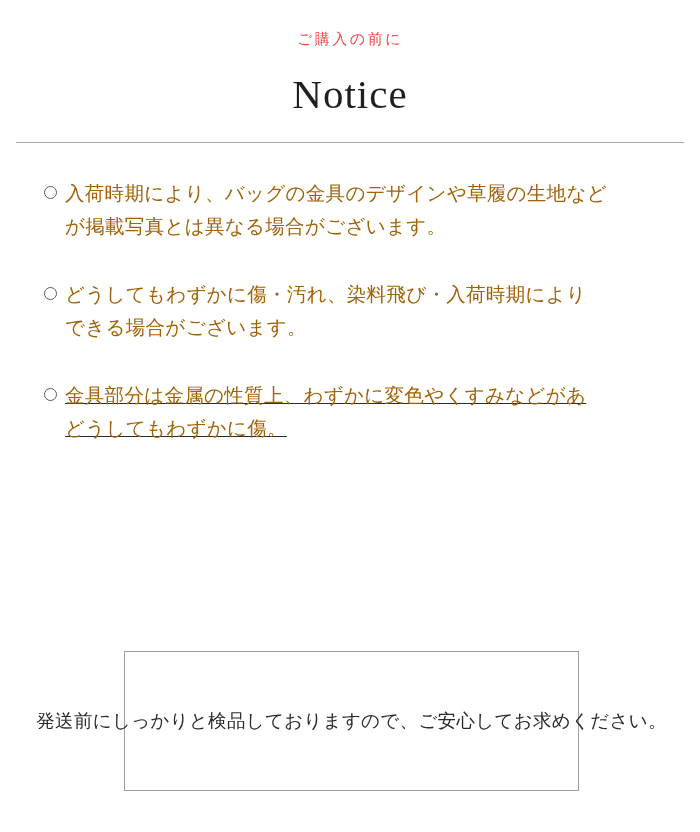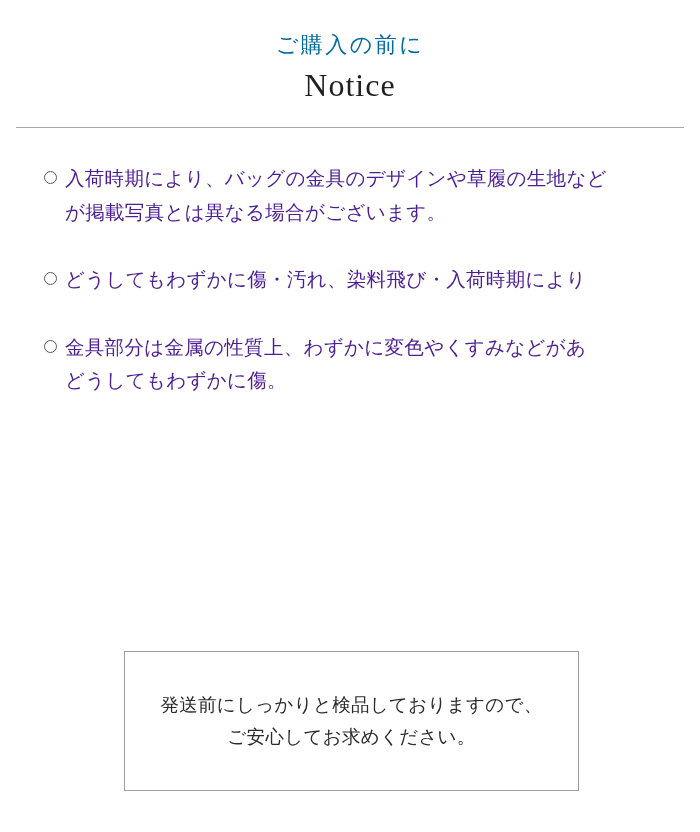--- a/index.html
+++ b/index.html
@@ -21,85 +21,86 @@
     box-sizing: border-box;
   }
 
   
   .header {
     padding-top: 28px;
     text-align: center;
   }
   .header .subtitle {
     font-family: "Liberation Serif", serif;
-    font-size: 22px;
+    font-size: 15px;
     letter-spacing: 2.5px;
-    color: #0369a1;
+    color: #ef4444;
     line-height: 1.5;
   }
   .header .title {
     font-family: "Liberation Serif", serif;
-    font-size: 32px;
+    font-size: 41px;
     font-weight: 400;
     letter-spacing: 1px;
     color: #1f1f1f;
     line-height: 1.25;
-    margin-top: 4px;
+    margin-top: 18px;
   }
   .rule {
     margin: 22px auto 0 auto;
     width: 668px;
     height: 1px;
     background: #a8a8a8;
   }
 
   
   .content {
     padding: 34px 44px 0 44px;
   }
   .note-item {
     display: flex;
     align-items: flex-start;
     margin-bottom: 34px;
   }
   .note-item:last-child {
     margin-bottom: 8px;
+    text-decoration: underline;
   }
   .bullet {
     flex: 0 0 auto;
     width: 13px;
     height: 13px;
     border: 1px solid #5b5b5b;
     border-radius: 50%;
     margin-top: 9px;
     margin-right: 8px;
     box-sizing: border-box;
   }
   .note-lines {
     flex: 1 1 auto;
   }
   .note-lines .line {
     font-size: 19.5px;
     line-height: 1.72;
     letter-spacing: 0.3px;
-    color: #4c1d95;
+    color: #a16207;
     white-space: nowrap;
   }
 
   
   .framed {
     position: absolute;
     left: 124px;
     top: 651px;
     width: 455px;
     height: 140px;
     border: 1px solid #9d9d9d;
     box-sizing: border-box;
     display: flex;
-    flex-direction: column;
+    flex-direction: row;
     align-items: center;
     justify-content: center;
   }
   .framed .line {
     font-size: 18.5px;
     line-height: 1.75;
     letter-spacing: 0.3px;
     color: #2b2b2b;
     text-align: center;
     white-space: nowrap;
@@ -124,20 +125,21 @@
       <div class="note-lines">
         <div class="line">入荷時期により、バッグの金具のデザインや草履の生地など</div>
         <div class="line">が掲載写真とは異なる場合がございます。</div>
       </div>
     </div>
 
     <div class="note-item">
       <span class="bullet"></span>
       <div class="note-lines">
         <div class="line">どうしてもわずかに傷・汚れ、染料飛び・入荷時期により</div>
+        <div class="line">できる場合がございます。</div>
       </div>
     </div>
 
     <div class="note-item">
       <span class="bullet"></span>
       <div class="note-lines">
         <div class="line">金具部分は金属の性質上、わずかに変色やくすみなどがあ</div>
         <div class="line">どうしてもわずかに傷。</div>
       </div>
     </div>

